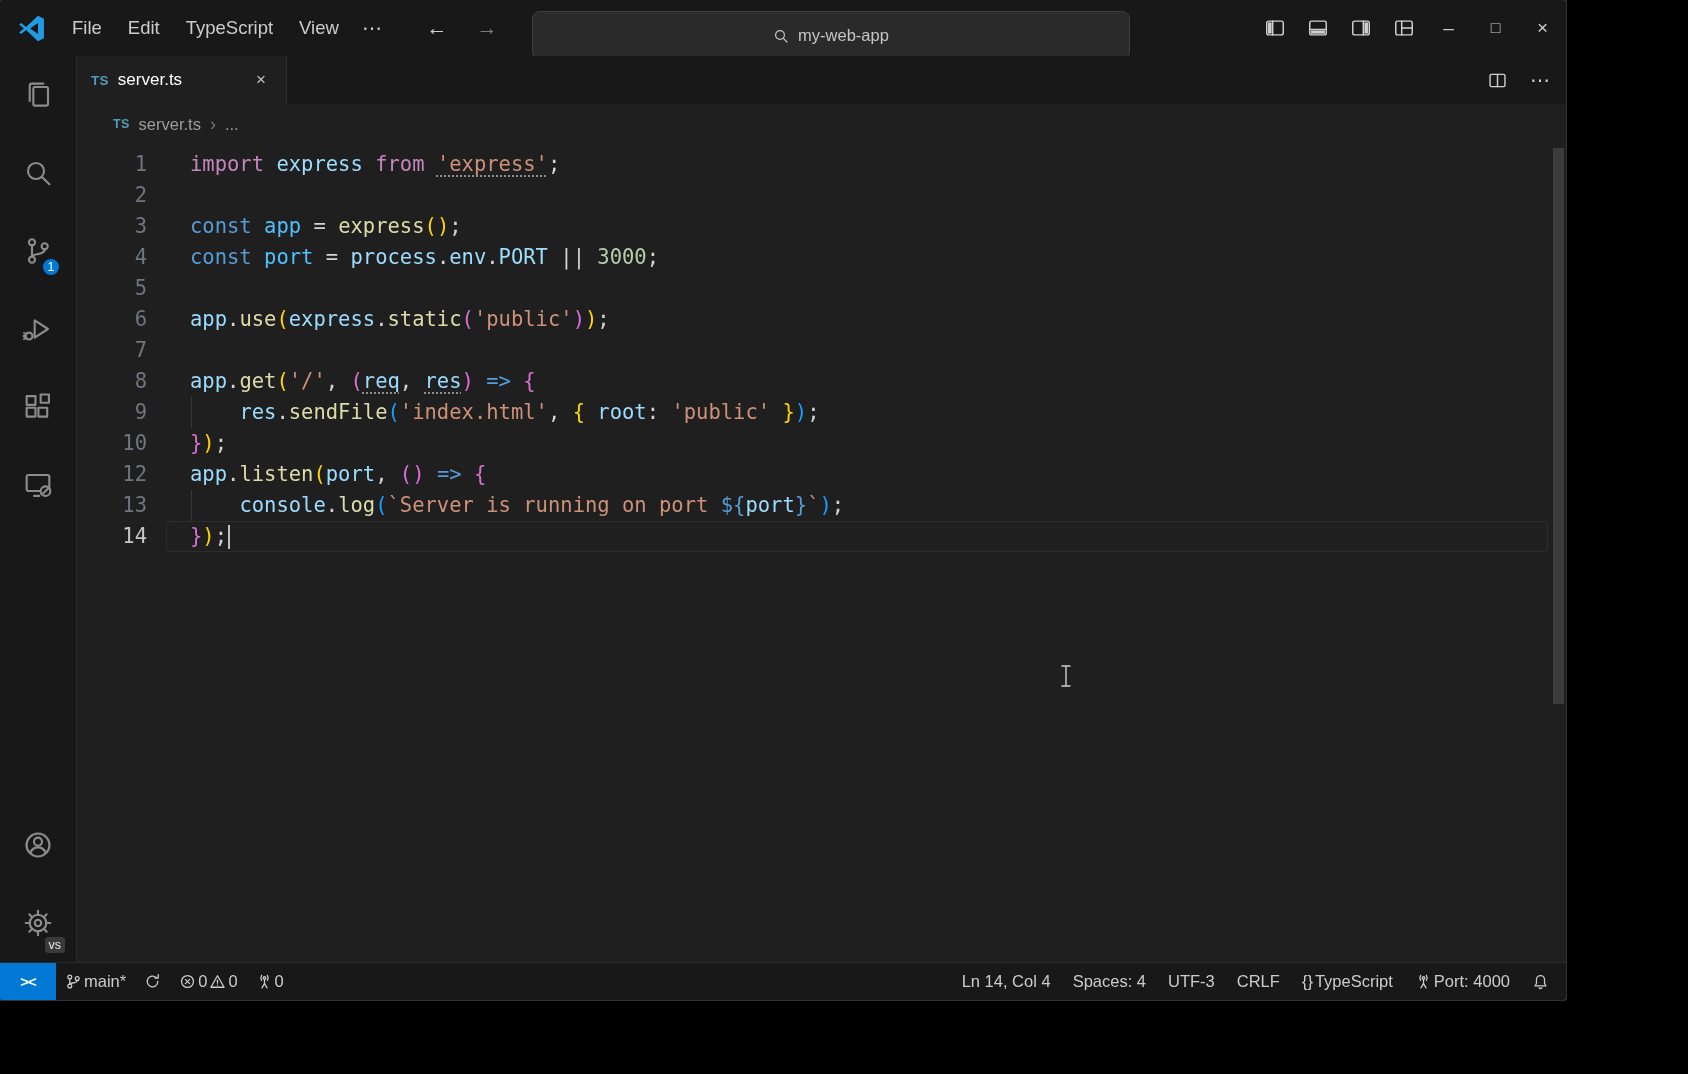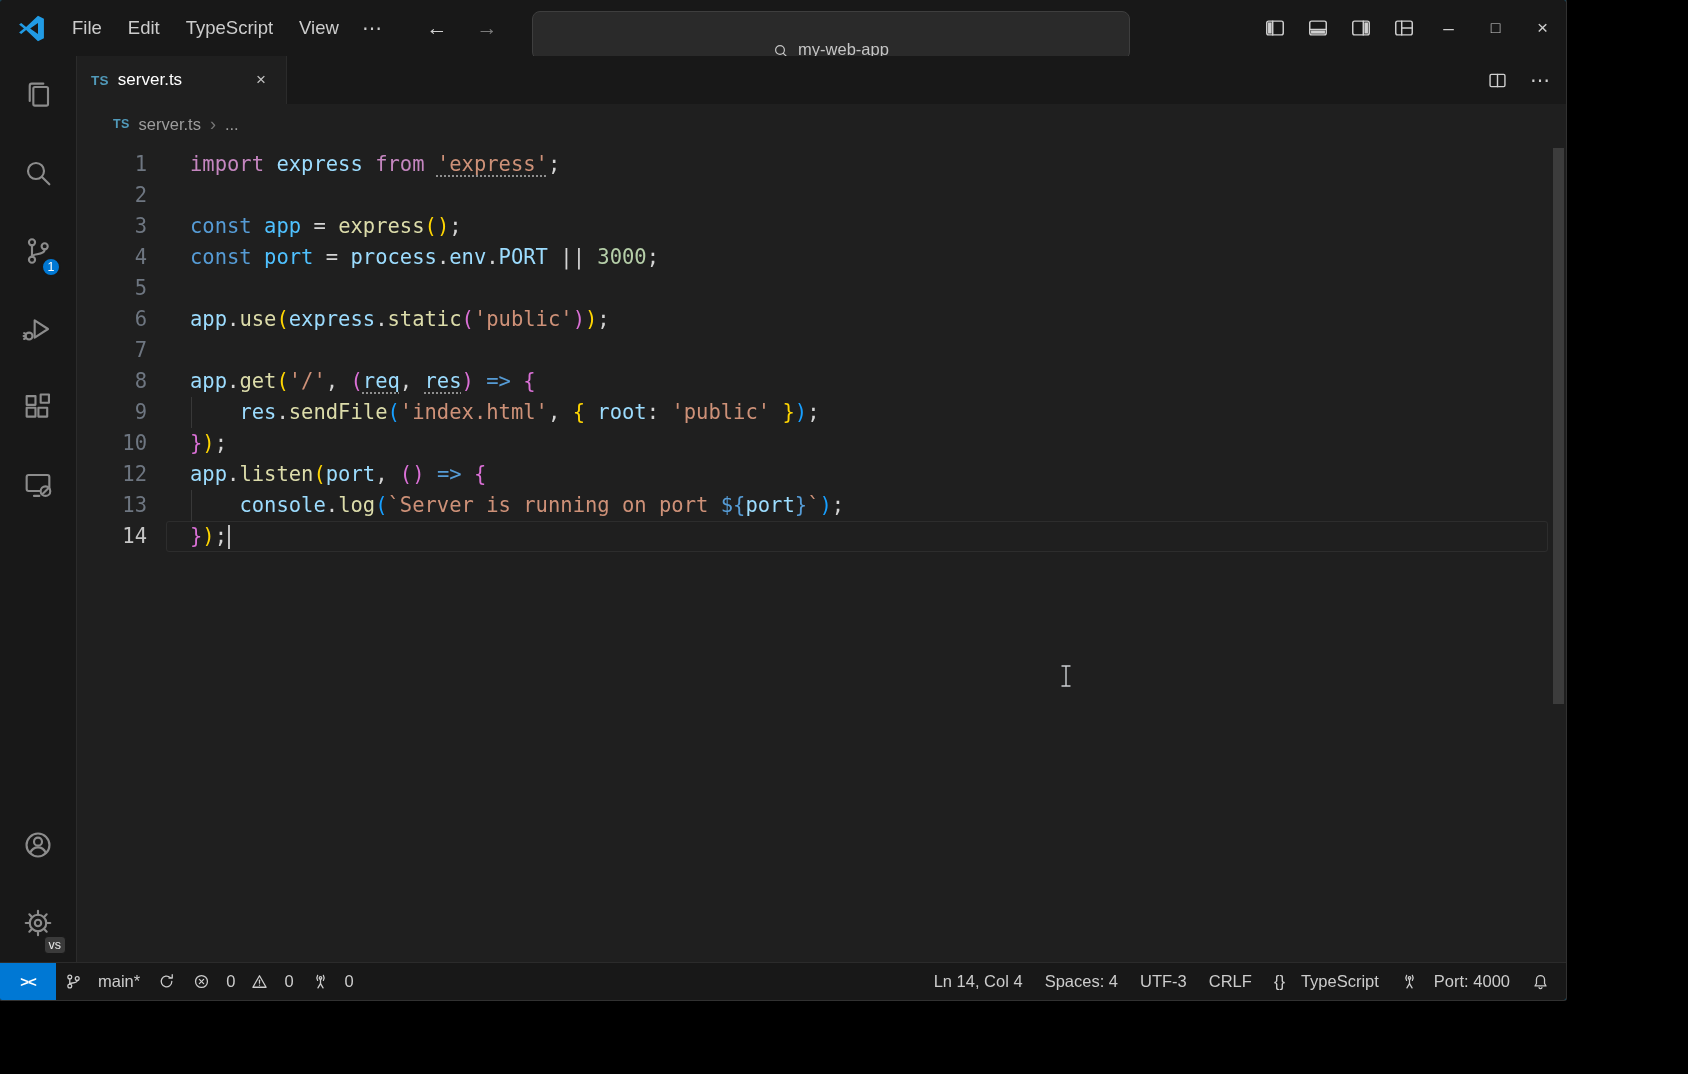--- a/index.html
+++ b/index.html
@@ -13,21 +13,21 @@
   .titlebar { flex:0 0 56px; background:#181818; display:flex; align-items:center; position:relative; }
   .logo { width:27px; height:27px; margin:0 14px 0 18px; display:flex; }
   .menus { display:flex; align-items:center; }
   .menu { padding:0 13px; height:34px; line-height:34px; color:#cccccc; font-size:18.5px; border-radius:6px; cursor:default; }
   .menu.more { font-size:20px; padding:0 10px; }
   .navs { display:flex; align-items:center; margin-left:32px; gap:24px; color:#cfcfcf; font-size:21px; }
   .nav { width:26px; text-align:center; }
   .nav.dim { color:#7a7a7a; }
   .searchbox { position:absolute; left:532px; top:11px; width:598px; height:49px;
                background:#2a2a2a; border:1px solid #3e3e3e; border-radius:8px;
-               display:flex; align-items:flex-end; justify-content:center; gap:9px;
+               display:flex; align-items:center; justify-content:center; gap:9px;
                color:#c5c5c5; font-size:16.5px; }
   .s-icon { display:flex; width:16px; height:16px; }
   .tb-right { margin-left:auto; display:flex; align-items:center; }
   .licon { width:22px; height:22px; margin:0 10.5px; display:flex; color:#cfcfcf; }
   .wc { width:47px; height:56px; display:flex; align-items:center; justify-content:center;
         color:#cccccc; font-size:19px; }
   .wc.max { font-size:16px; }
 
   
   .main { flex:1; display:flex; min-height:0; }
@@ -79,21 +79,21 @@
 
   .scrollbar { position:absolute; top:0; right:0; bottom:0; width:14px; }
   .thumb { position:absolute; top:4px; right:2px; width:11px; height:556px; background:rgba(121,121,121,0.32); }
   .ibeam { position:absolute; left:1059px; top:664px; width:14px; height:24px; color:#cdd0d3; }
 
   
   .statusbar { flex:0 0 38px; background:#181818; border-top:1px solid #2b2b2b;
                display:flex; align-items:center; color:#cccccc; font-size:16.5px; }
   .remote { width:56px; height:100%; background:#0078d4; color:#fff; display:flex;
             align-items:center; justify-content:center; font-size:15px; font-weight:700; letter-spacing:-1px; }
-  .sb-item { display:flex; align-items:center; gap:16px; padding:0 9px; height:100%; }
+  .sb-item { display:flex; align-items:center; gap:2px; padding:0 9px; height:100%; }
   .sb-item svg { width:17px; height:17px; }
   .sb-right { margin-left:auto; display:flex; align-items:center; height:100%; }
   .sb-right .sb-item { padding:0 11px;align-items:center; }
   .sb-right .sb-item:last-child { padding-right:17px; }
   svg.oline { fill:none; stroke:currentColor; stroke-width:1.6; stroke-linecap:round; stroke-linejoin:round; }
   svg.oline16 { fill:none; stroke:currentColor; stroke-width:1.2; stroke-linecap:round; stroke-linejoin:round; }
 </style>
 </head>
 <body>
 

